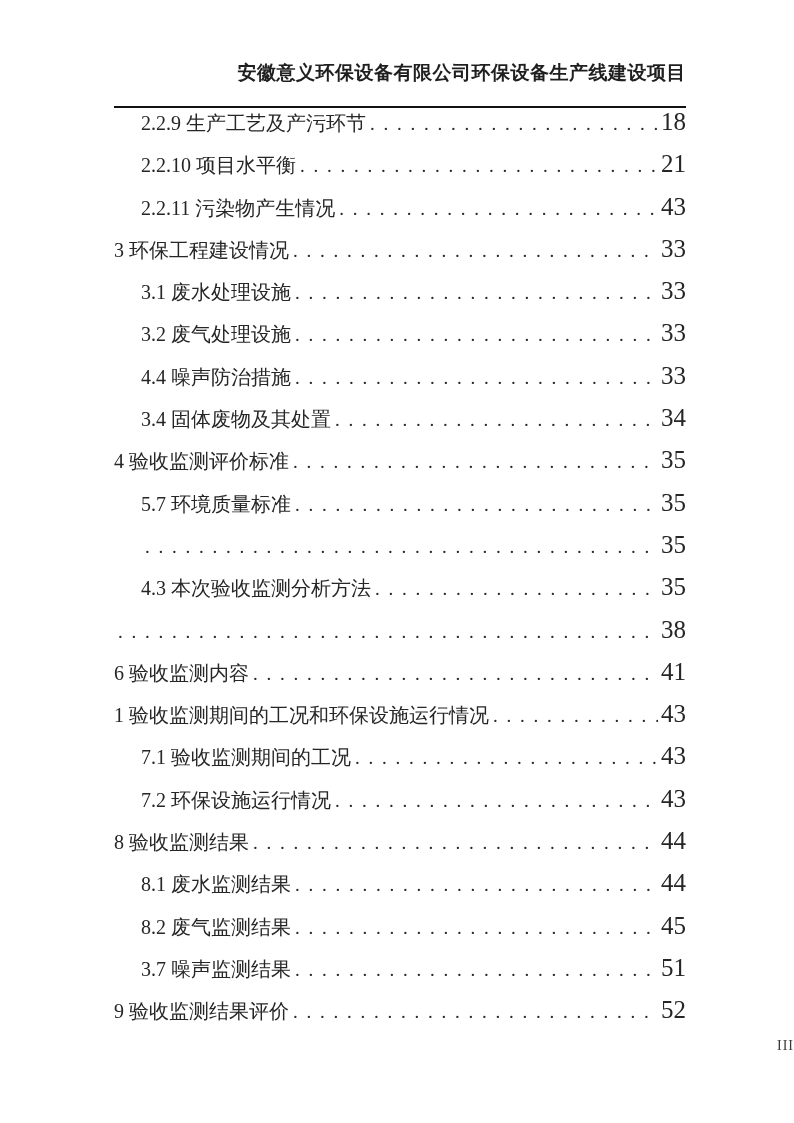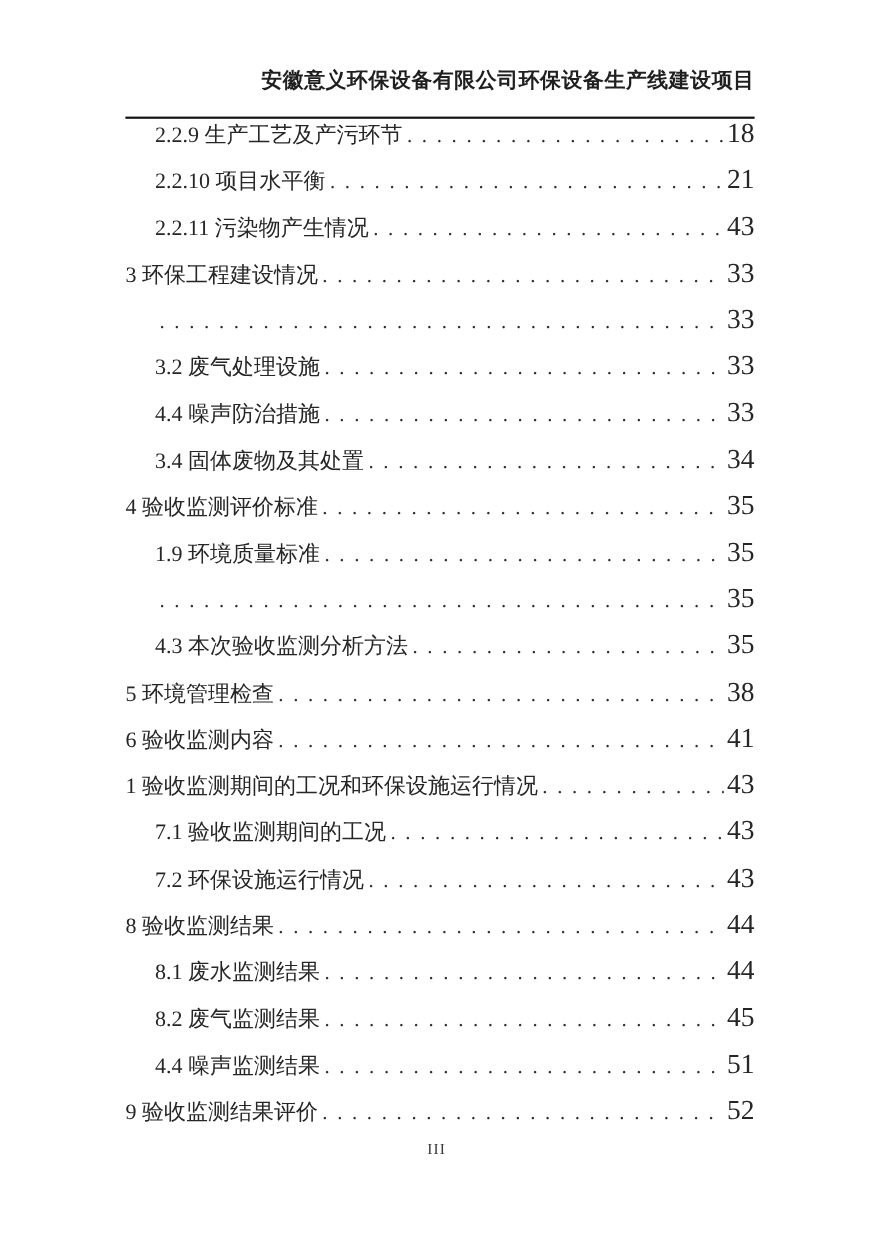--- a/index.html
+++ b/index.html
@@ -62,21 +62,21 @@
   }
   .toc-page {
     flex: 0 0 auto;
     font-size: 25px;
   }
   .footer {
     position: absolute;
     left: 0;
     right: 0;
     top: 1038px;
-    text-align: center;
+    text-align: right;
     font-size: 14px;
     letter-spacing: 1px;
     color: #3a3a3a;
   }
 </style>
 </head>
 <body>
 
 <div class="page">
 
@@ -99,20 +99,21 @@
         <span class="toc-title">2.2.11 污染物产生情况</span>
         <span class="toc-leader">. . . . . . . . . . . . . . . . . . . . . . . . . . . . . . . . . . . . . . . . . . . . . . . . . . . . . . . . . . . . . . . . . . . . . . . . . . . . . . . . . . . . . . . . . . . . . . . . . . . . . . . . . . . . . . . . . . . . . . . . </span>
         <span class="toc-page">43</span>
       </div>
       <div class="toc-row">
         <span class="toc-title">3 环保工程建设情况</span>
         <span class="toc-leader">. . . . . . . . . . . . . . . . . . . . . . . . . . . . . . . . . . . . . . . . . . . . . . . . . . . . . . . . . . . . . . . . . . . . . . . . . . . . . . . . . . . . . . . . . . . . . . . . . . . . . . . . . . . . . . . . . . . . . . . . </span>
         <span class="toc-page">33</span>
       </div>
       <div class="toc-row indent">
+        <span class="toc-title">3.1 废水处理设施</span>
         <span class="toc-leader">. . . . . . . . . . . . . . . . . . . . . . . . . . . . . . . . . . . . . . . . . . . . . . . . . . . . . . . . . . . . . . . . . . . . . . . . . . . . . . . . . . . . . . . . . . . . . . . . . . . . . . . . . . . . . . . . . . . . . . . . </span>
         <span class="toc-page">33</span>
       </div>
       <div class="toc-row indent">
         <span class="toc-title">3.2 废气处理设施</span>
         <span class="toc-leader">. . . . . . . . . . . . . . . . . . . . . . . . . . . . . . . . . . . . . . . . . . . . . . . . . . . . . . . . . . . . . . . . . . . . . . . . . . . . . . . . . . . . . . . . . . . . . . . . . . . . . . . . . . . . . . . . . . . . . . . . </span>
         <span class="toc-page">33</span>
       </div>
       <div class="toc-row indent">
         <span class="toc-title">4.4 噪声防治措施</span>
@@ -123,35 +124,34 @@
         <span class="toc-title">3.4 固体废物及其处置</span>
         <span class="toc-leader">. . . . . . . . . . . . . . . . . . . . . . . . . . . . . . . . . . . . . . . . . . . . . . . . . . . . . . . . . . . . . . . . . . . . . . . . . . . . . . . . . . . . . . . . . . . . . . . . . . . . . . . . . . . . . . . . . . . . . . . . </span>
         <span class="toc-page">34</span>
       </div>
       <div class="toc-row">
         <span class="toc-title">4 验收监测评价标准</span>
         <span class="toc-leader">. . . . . . . . . . . . . . . . . . . . . . . . . . . . . . . . . . . . . . . . . . . . . . . . . . . . . . . . . . . . . . . . . . . . . . . . . . . . . . . . . . . . . . . . . . . . . . . . . . . . . . . . . . . . . . . . . . . . . . . . </span>
         <span class="toc-page">35</span>
       </div>
       <div class="toc-row indent">
-        <span class="toc-title">1.9 环境质量标准</span>
+        <span class="toc-title">5.7 环境质量标准</span>
         <span class="toc-leader">. . . . . . . . . . . . . . . . . . . . . . . . . . . . . . . . . . . . . . . . . . . . . . . . . . . . . . . . . . . . . . . . . . . . . . . . . . . . . . . . . . . . . . . . . . . . . . . . . . . . . . . . . . . . . . . . . . . . . . . . </span>
         <span class="toc-page">35</span>
       </div>
       <div class="toc-row indent">
         <span class="toc-leader">. . . . . . . . . . . . . . . . . . . . . . . . . . . . . . . . . . . . . . . . . . . . . . . . . . . . . . . . . . . . . . . . . . . . . . . . . . . . . . . . . . . . . . . . . . . . . . . . . . . . . . . . . . . . . . . . . . . . . . . . </span>
         <span class="toc-page">35</span>
       </div>
       <div class="toc-row indent">
         <span class="toc-title">4.3 本次验收监测分析方法</span>
         <span class="toc-leader">. . . . . . . . . . . . . . . . . . . . . . . . . . . . . . . . . . . . . . . . . . . . . . . . . . . . . . . . . . . . . . . . . . . . . . . . . . . . . . . . . . . . . . . . . . . . . . . . . . . . . . . . . . . . . . . . . . . . . . . . </span>
         <span class="toc-page">35</span>
       </div>
       <div class="toc-row">
-        <span class="toc-title">5 环境管理检查</span>
         <span class="toc-leader">. . . . . . . . . . . . . . . . . . . . . . . . . . . . . . . . . . . . . . . . . . . . . . . . . . . . . . . . . . . . . . . . . . . . . . . . . . . . . . . . . . . . . . . . . . . . . . . . . . . . . . . . . . . . . . . . . . . . . . . . </span>
         <span class="toc-page">38</span>
       </div>
       <div class="toc-row">
         <span class="toc-title">6 验收监测内容</span>
         <span class="toc-leader">. . . . . . . . . . . . . . . . . . . . . . . . . . . . . . . . . . . . . . . . . . . . . . . . . . . . . . . . . . . . . . . . . . . . . . . . . . . . . . . . . . . . . . . . . . . . . . . . . . . . . . . . . . . . . . . . . . . . . . . . </span>
         <span class="toc-page">41</span>
       </div>
       <div class="toc-row">
         <span class="toc-title">1 验收监测期间的工况和环保设施运行情况</span>
@@ -177,21 +177,21 @@
         <span class="toc-title">8.1 废水监测结果</span>
         <span class="toc-leader">. . . . . . . . . . . . . . . . . . . . . . . . . . . . . . . . . . . . . . . . . . . . . . . . . . . . . . . . . . . . . . . . . . . . . . . . . . . . . . . . . . . . . . . . . . . . . . . . . . . . . . . . . . . . . . . . . . . . . . . . </span>
         <span class="toc-page">44</span>
       </div>
       <div class="toc-row indent">
         <span class="toc-title">8.2 废气监测结果</span>
         <span class="toc-leader">. . . . . . . . . . . . . . . . . . . . . . . . . . . . . . . . . . . . . . . . . . . . . . . . . . . . . . . . . . . . . . . . . . . . . . . . . . . . . . . . . . . . . . . . . . . . . . . . . . . . . . . . . . . . . . . . . . . . . . . . </span>
         <span class="toc-page">45</span>
       </div>
       <div class="toc-row indent">
-        <span class="toc-title">4.4 噪声监测结果</span>
+        <span class="toc-title">3.7 噪声监测结果</span>
         <span class="toc-leader">. . . . . . . . . . . . . . . . . . . . . . . . . . . . . . . . . . . . . . . . . . . . . . . . . . . . . . . . . . . . . . . . . . . . . . . . . . . . . . . . . . . . . . . . . . . . . . . . . . . . . . . . . . . . . . . . . . . . . . . . </span>
         <span class="toc-page">51</span>
       </div>
       <div class="toc-row">
         <span class="toc-title">9 验收监测结果评价</span>
         <span class="toc-leader">. . . . . . . . . . . . . . . . . . . . . . . . . . . . . . . . . . . . . . . . . . . . . . . . . . . . . . . . . . . . . . . . . . . . . . . . . . . . . . . . . . . . . . . . . . . . . . . . . . . . . . . . . . . . . . . . . . . . . . . . </span>
         <span class="toc-page">52</span>
       </div>
     </div>
 

